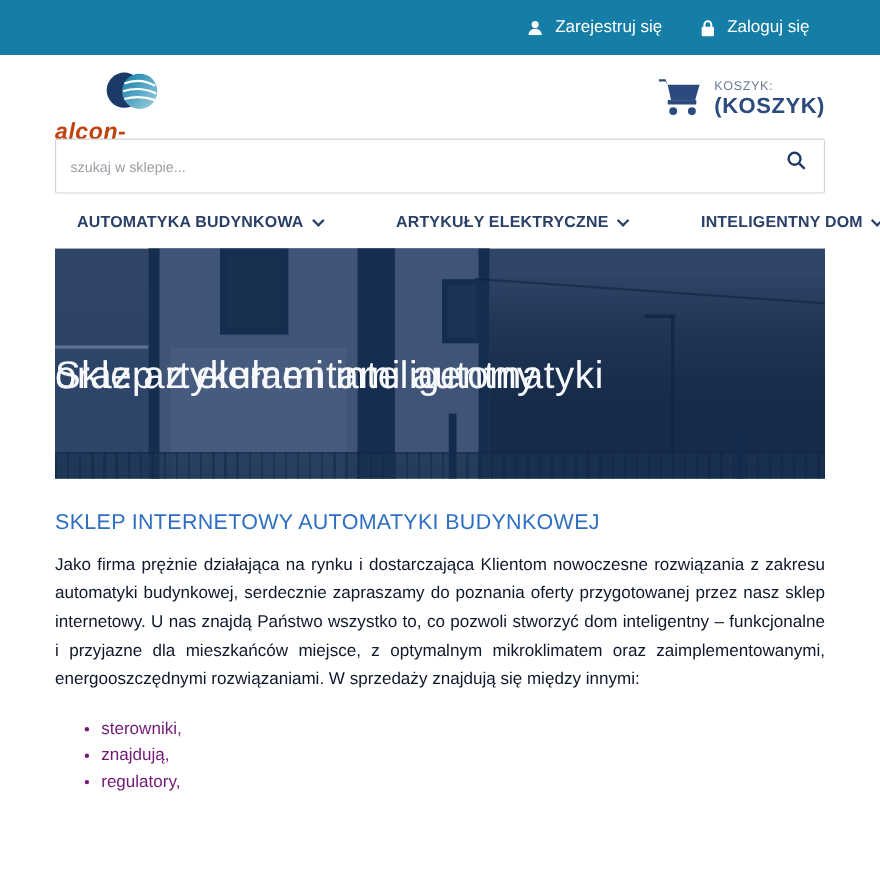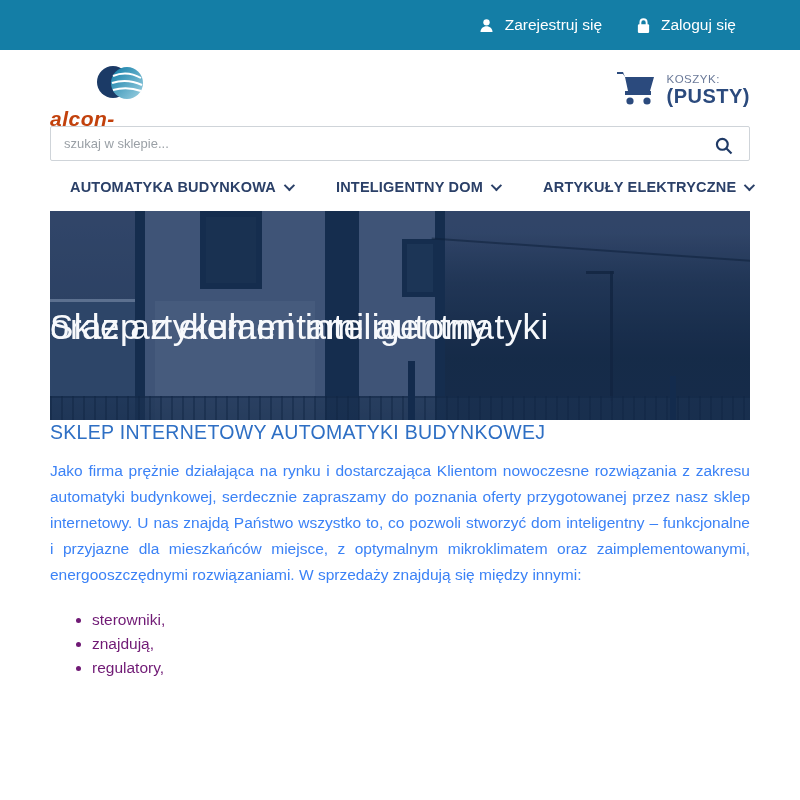--- a/index.html
+++ b/index.html
@@ -23,30 +23,30 @@
     border-bottom: 2px solid #4a85c4; padding-bottom: 1px; line-height: 1.05; }
   .logo-text .a { color: #c2410c; }
   .logo-text .b { color: #4a85c4; }
   .cart { display: flex; align-items: center; gap: 10px; margin-top: 8px; cursor: pointer; }
   .cart-texts { display: flex; flex-direction: column; line-height: 1.1; }
   .cart-label { font-size: 11.5px; color: #6b7a99; letter-spacing: 0.5px; }
   .cart-status { font-size: 20px; font-weight: bold; color: #2b4a7d; letter-spacing: 0.5px; }
 
   
   .search-row { position: relative; margin-top: 4px; }
-  .search-input { width: 100%; height: 35px; border: 1px solid #cfd4d9; border-radius: 2px;
+  .search-input { width: 100%; height: 50px; border: 1px solid #cfd4d9; border-radius: 2px;
     padding: 0 68px 0 13px; font-size: 13px; color: #444; outline: none;
     font-family: "Liberation Sans", sans-serif; }
   .search-input::placeholder { color: #9aa0a6; }
   .search-btn { position: absolute; right: 6px; top: 0; height: 42px; width: 40px;
     background: transparent; border: none; display: flex; align-items: center;
     justify-content: center; cursor: pointer; }
 
   
-  .nav { display: flex; gap: 44px; padding: 18px 0 14px 20px; }
+  .nav { display: flex; gap: 68px; padding: 18px 0 14px 20px; }
   .nav-item { display: flex; align-items: center; gap: 8px; color: #2b4068;
     font-weight: bold; font-size: 14.5px; letter-spacing: 0.2px; cursor: pointer;
     white-space: nowrap; }
   .chevron { width: 8px; height: 8px; border-right: 2px solid #2b4068;
     border-bottom: 2px solid #2b4068; transform: rotate(45deg) translateY(-2px); }
 
   
   .hero { position: relative; width: 700px; height: 209px; margin: 2px auto 0;
     overflow: hidden; background: linear-gradient(180deg, #46597c 0%, #3d5273 45%, #2e4766 70%, #24405f 100%); }
   .hero * { position: absolute; }
@@ -74,24 +74,24 @@
   .hero-post1 { left: 358px; top: 150px; width: 7px; height: 145px; background: #122c4c; }
   .hero-post2 { left: 620px; top: 165px; width: 6px; height: 130px; background: #122c4c; }
   .hero-cars { left: 430px; top: 232px; width: 270px; height: 16px; border-radius: 8px;
     background: rgba(200,212,228,0.35); filter: blur(2px); }
   .hero-overlay { inset: 0; background: rgba(22,44,78,0.42); }
   .hero-title { position: absolute; left: 0; right: 0; top: 88px; text-align: center;
     color: #f7f9fc; font-size: 35px; line-height: 56px; font-weight: 400;
     letter-spacing: 0.5px; }
 
   
-  .content { padding-top: 1px; }
+  .content { padding-top: 1px; margin-top: 28px; }
   .section-heading { color: #2e6fc4; font-size: 19.5px; font-weight: 400;
     letter-spacing: 0.3px; margin-bottom: 14px; }
-  .body-text { color: #3b82f6; font-size: 15.5px; line-height: 26px; text-align: justify; }
+  .body-text { color: #0f172a; font-size: 15.5px; line-height: 26px; text-align: justify; }
   .body-list { margin: 20px 0 0 42px; color: #701a75; font-size: 15.5px; line-height: 23px; }
   .body-list li { margin-bottom: 1px; }
 </style>
 </head>
 <body>
 
 <header class="topbar">
   <div class="topbar-link">
     <span>
       <svg width="17" height="17" viewBox="0 0 24 24" fill="#fff">
@@ -137,21 +137,21 @@
       <span>
         <svg width="42" height="36" viewBox="0 0 42 36" fill="#2b4a7d">
           <path d="M2 2h6l2 5h29l-4 14H13L10 7 8 4H2z"></path>
           <rect x="10" y="21" width="26" height="4"></rect>
           <circle cx="15" cy="31" r="3.6"></circle>
             <circle cx="32" cy="31" r="3.6"></circle>
         </svg>
       </span>
       <span class="cart-texts">
         <span class="cart-label">KOSZYK:</span>
-        <span class="cart-status">(PUSTY)</span>
+        <span class="cart-status">(KOSZYK)</span>
       </span>
     </div>
   </div>
 
   <div class="search-row">
     <input class="search-input" type="text" placeholder="szukaj w sklepie..." style="">
     <button class="search-btn">
       <span>
         <svg width="20" height="20" viewBox="0 0 24 24" fill="none" stroke="#1f3a66" stroke-width="2.6">
           <circle cx="10" cy="10" r="6.5"></circle>
@@ -160,25 +160,25 @@
       </span>
     </button>
   </div>
 
   <nav class="nav">
     <div class="nav-item">
       <span>AUTOMATYKA BUDYNKOWA</span>
       <span class="chevron"></span>
     </div>
     <div class="nav-item">
+      <span>ARTYKUŁY ELEKTRYCZNE</span>
+      <span class="chevron"></span>
+    </div>
+    <div class="nav-item">
       <span>INTELIGENTNY DOM</span>
-      <span class="chevron"></span>
-    </div>
-    <div class="nav-item">
-      <span>ARTYKUŁY ELEKTRYCZNE</span>
       <span class="chevron"></span>
     </div>
   </nav>
 </div>
 
 <div class="hero">
   <div class="hero-lowbuilding"></div>
   <div class="hero-tower"></div>
   <div class="hero-tower-col"></div>
   <div class="hero-panel"></div>

